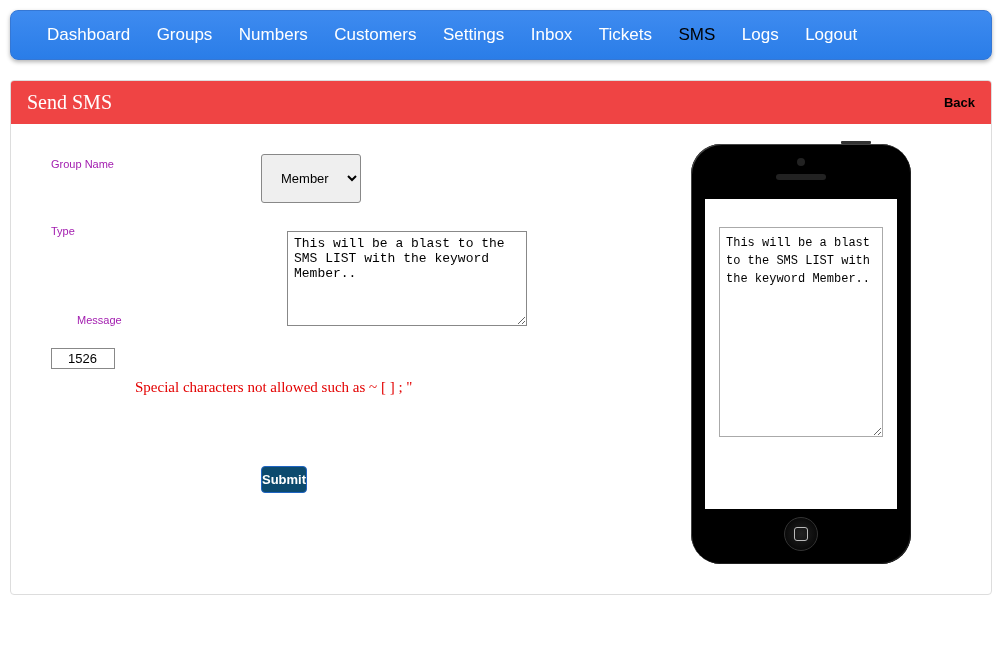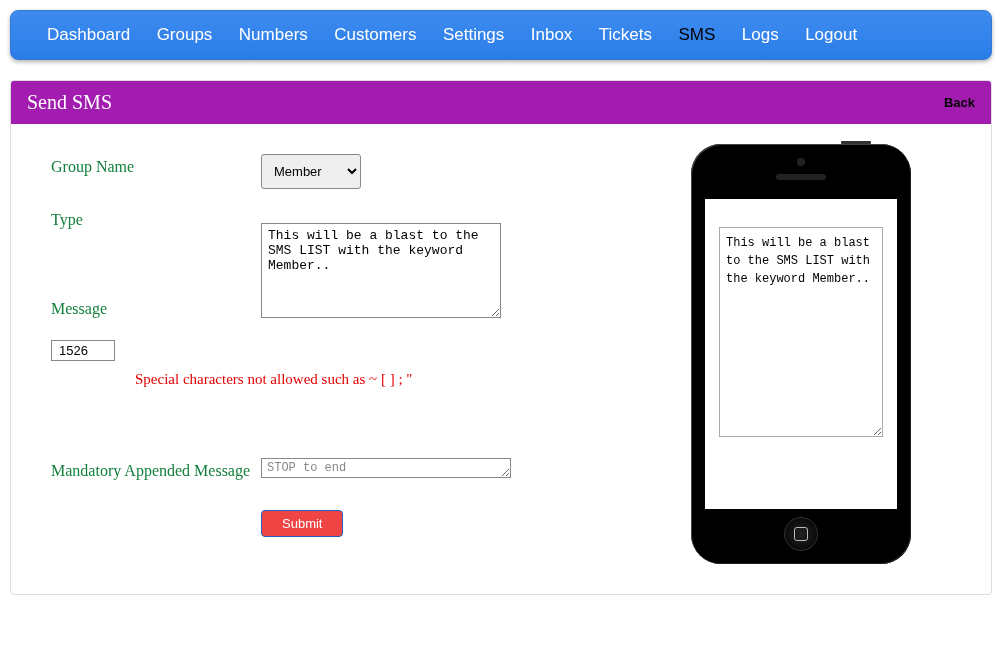--- a/index.html
+++ b/index.html
@@ -21,21 +21,21 @@
     }
     .navbar a.active { color: #000; }
     
     .panel {
       margin-top: 20px;
       border: 1px solid #ddd;
       border-radius: 4px;
       overflow: hidden;
     }
     .panel-header {
-      background: #a21caf;
+      background: #ef4444;
       color: #fff;
       padding: 10px 16px;
       font-size: 20px;
       font-family: "Times New Roman", serif;
       display: flex;
       justify-content: space-between;
       align-items: center;
     }
     .panel-header .back {
       color: #000;
@@ -51,31 +51,31 @@
     }
     
     .form-col { flex: 1; }
     .form-row {
       display: flex;
       align-items: flex-start;
       margin-bottom: 18px;
     }
     .form-row label.fld {
       width: 210px;
-      font-family: Liberation Serif, serif;
-      font-size: 16px;
-      color: #15803d;
+      font-family: Liberation Sans, sans-serif;
+      font-size: 11px;
+      color: #a21caf;
       padding-top: 4px;
     }
     .form-row .ctrl { flex: 1; }
     
     select.group-select {
       width: 100px;
       font-size: 13px;
-      padding: 8px;
+      padding: 15px;
       border: 1px solid #888;
       border-radius: 3px;
     }
     
     .radio-wrap { font-family: "Times New Roman", serif; font-size: 16px; }
     .radio-wrap input { margin: 0 3px 0 0; vertical-align: middle; }
     .radio-wrap span { margin-right: 6px; }
     
     textarea.msg {
       width: 240px;
@@ -84,21 +84,21 @@
       padding: 4px 6px;
       font-family: "Courier New", monospace;
       font-size: 13px;
       resize: both;
       margin-top: 4px;
     }
     
     input.remaining {
       width: 64px;
       border: 1px solid #888;
-      padding: 2px 7px;
+      padding: 2px 16px;
       font-size: 13px;
     }
     
     .warning {
       color: #e30000;
       font-family: "Times New Roman", serif;
       font-size: 15px;
       margin-left: 84px;
       margin-top: -8px;
       margin-bottom: 70px;
@@ -109,27 +109,27 @@
       height: 20px;
       border: 1px solid #888;
       padding: 2px 5px;
       font-family: "Courier New", monospace;
       font-size: 12px;
       color: #888;
       resize: both;
     }
     
     .submit-btn {
-      background: #ef4444;
+      background: #0c4a6e;
       color: #fff;
       border: 1px solid #1f64c2;
       border-radius: 4px;
-      padding: 5px 20px;
-      font-size: 13px;
-      font-weight: normal;
+      padding: 5px 0;
+      font-size: 13px;
+      font-weight: bold;
       cursor: pointer;
       margin-left: 210px;
     }
     
     
     .phone-col { width: 260px; position: relative; margin-top: -10px;}
     .phone {
       width: 220px;
       height: 420px;
       background: #000;
@@ -241,40 +241,34 @@
             <option>Member</option>
           </select>
         </div>
       </div>
 
       <div class="form-row" style="align-items:flex-start;flex-direction:column;">
         <label class="fld">Type</label>
       </div>
 
       <div class="form-row" style="align-items:flex-end;">
-        <label class="fld" style="padding-bottom:4px;">Message</label>
+        <label class="fld" style="padding-bottom:4px;margin-left:26px;">Message</label>
         <div class="ctrl" style="margin-top:-28px;">
           <textarea class="msg" style="">This will be a blast to the SMS LIST with the keyword Member..</textarea>
         </div>
       </div>
 
       <div class="form-row">
         <div class="ctrl">
           <input class="remaining" type="text" value="1526" style="">
         </div>
       </div>
 
       <div class="warning">Special characters not allowed such as ~ [ ] ; "</div>
 
-      <div class="form-row">
-        <label class="fld" style="width:210px;">Mandatory Appended Message</label>
-        <div class="ctrl">
-          <textarea class="appended" style="">STOP to end</textarea>
-        </div>
-      </div>
 
       <div style="margin-top:28px;">
         <button class="submit-btn">Submit</button>
       </div>
 
     </div>
 
     <div class="phone-col">
       <div class="phone">
         <div class="phone-top-btn"></div>

